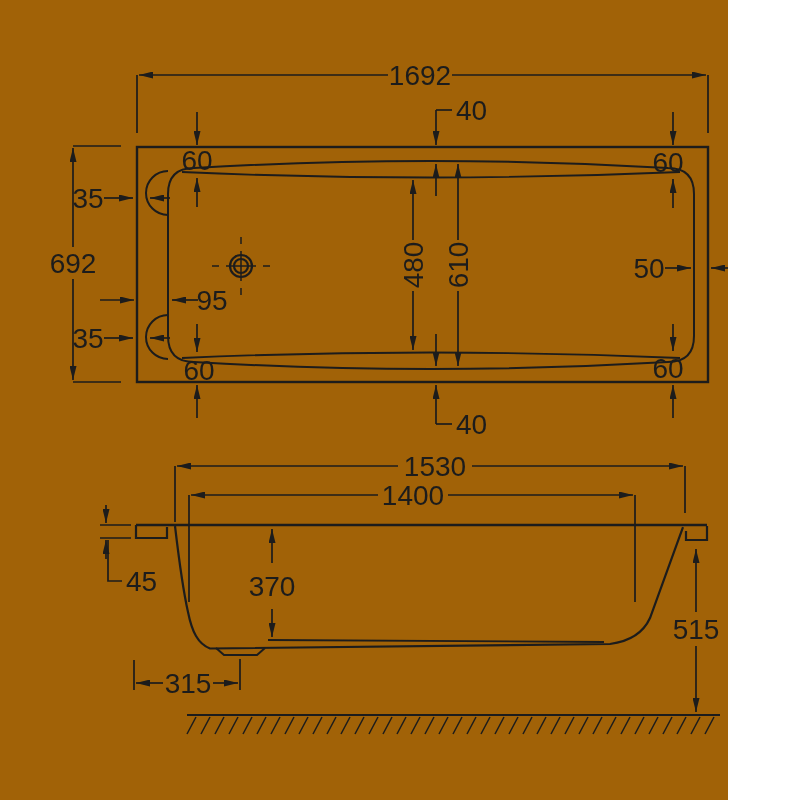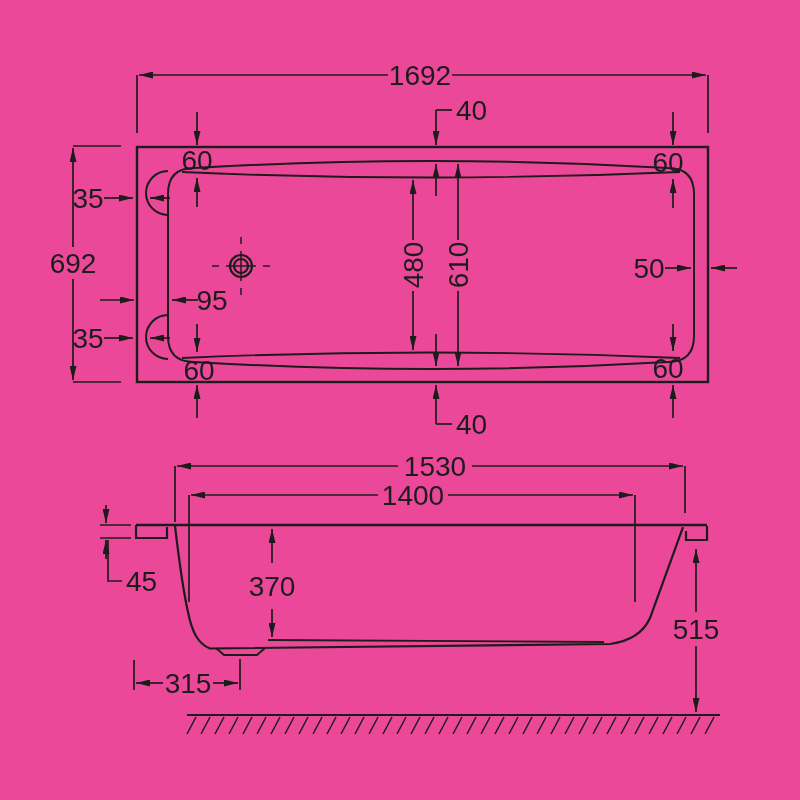--- a/index.html
+++ b/index.html
@@ -1,17 +1,17 @@
 <!DOCTYPE html>
 <html><head>
 <meta charset="utf-8">
 <style>
   html, body { margin: 0; padding: 0; background: #ffffff; }
   .stage {
-    width: 800px; height: 800px; background: #ec4899;
+    width: 728px; height: 800px; background: #a16207;
     position: relative; overflow: hidden;
     font-family: "Liberation Sans", sans-serif;
     text-decoration: underline;
   }
   svg text {
     font-family: "Liberation Sans", sans-serif;
     font-size: 28px;
     fill: #1c1c1c;
   }
   .ln   { stroke: #1c1c1c; fill: none; }

